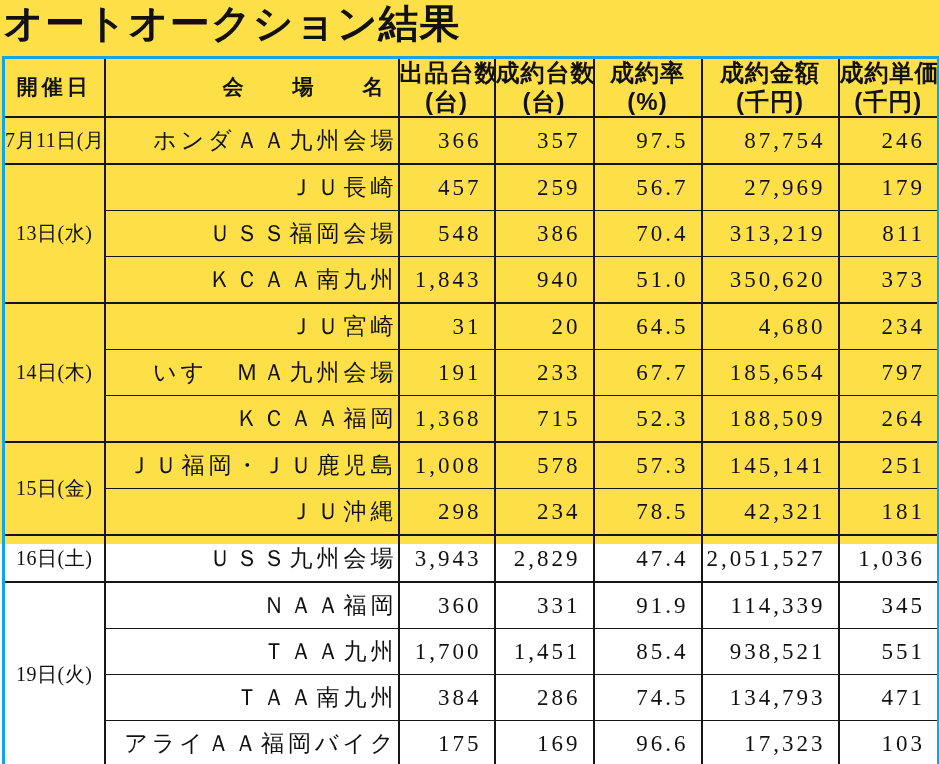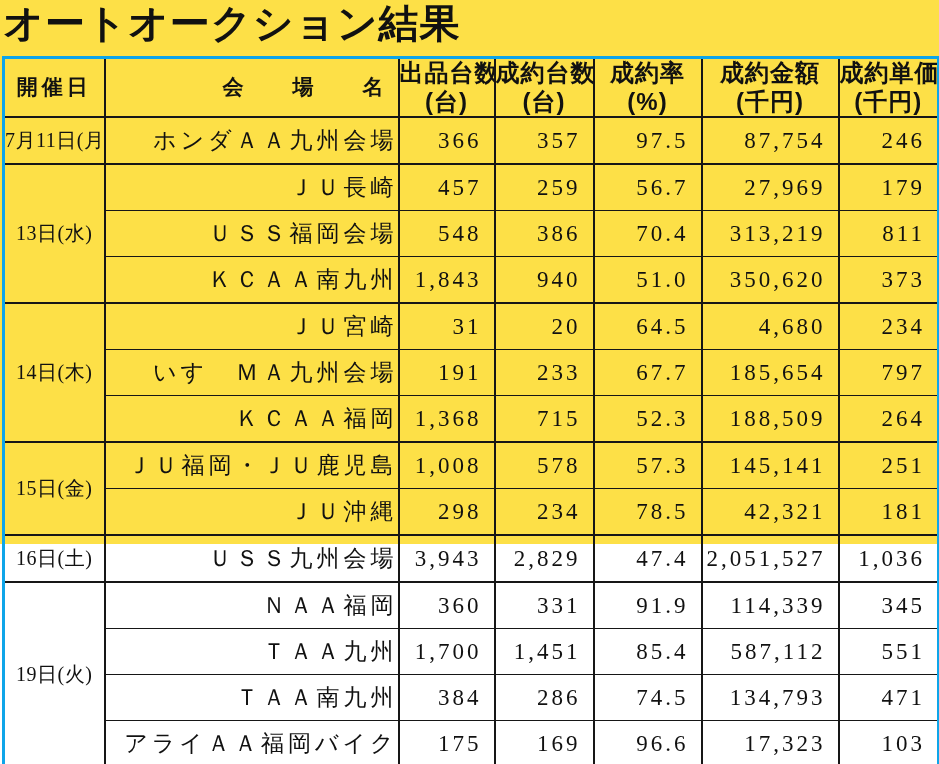--- a/index.html
+++ b/index.html
@@ -225,21 +225,21 @@
         <td class="num">331</td>
         <td class="num">91.9</td>
         <td class="num">114,339</td>
         <td class="num">345</td>
       </tr>
       <tr>
         <td class="c-venue">ＴＡＡ九州</td>
         <td class="num">1,700</td>
         <td class="num">1,451</td>
         <td class="num">85.4</td>
-        <td class="num">587,112</td>
+        <td class="num">938,521</td>
         <td class="num">551</td>
       </tr>
       <tr>
         <td class="c-venue">ＴＡＡ南九州</td>
         <td class="num">384</td>
         <td class="num">286</td>
         <td class="num">74.5</td>
         <td class="num">134,793</td>
         <td class="num">471</td>
       </tr>

